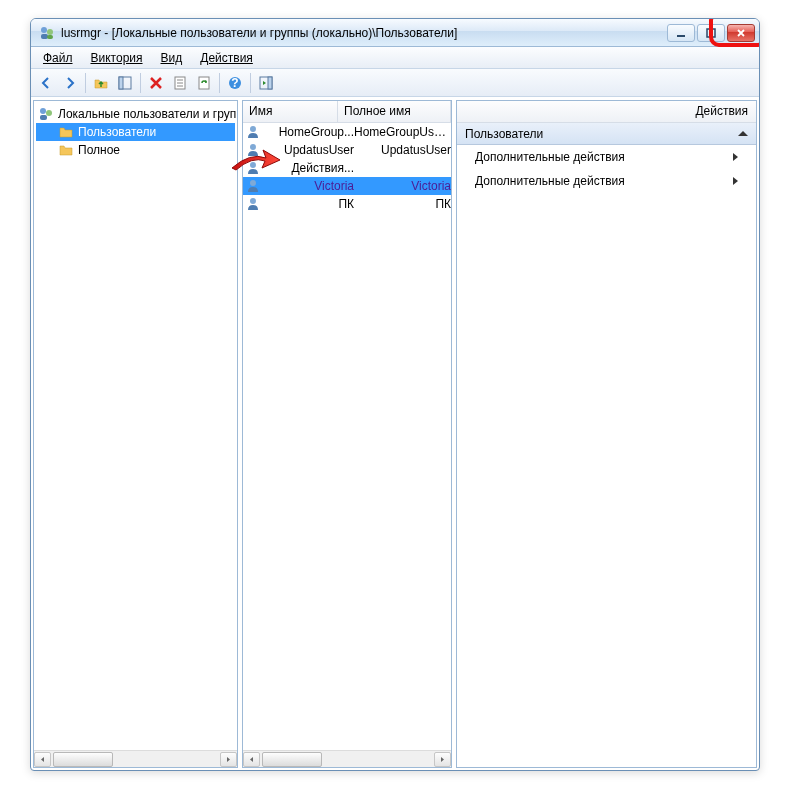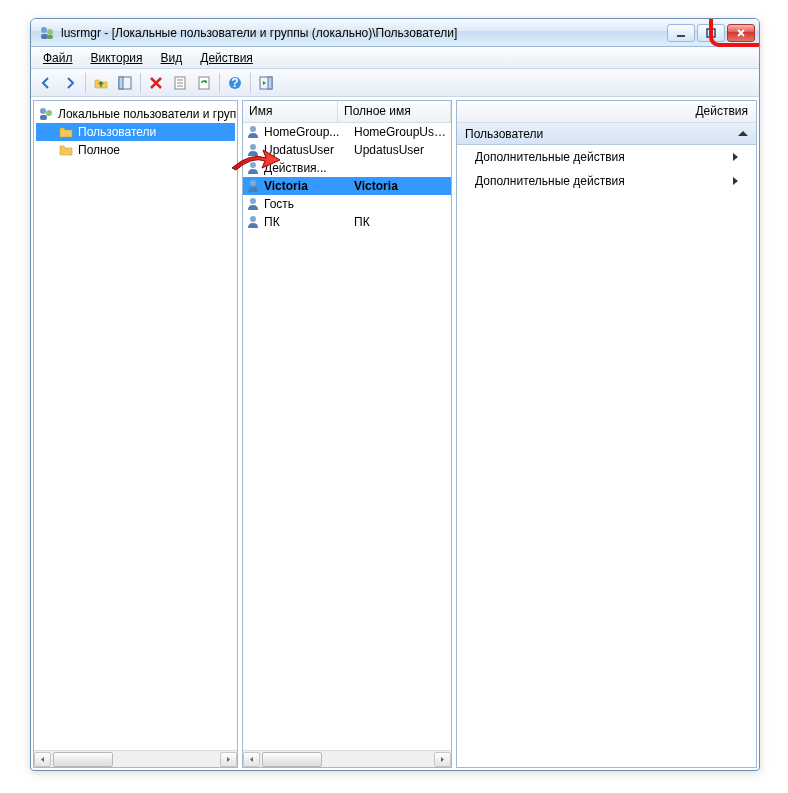--- a/index.html
+++ b/index.html
@@ -26,23 +26,23 @@
   .actions-pane { flex:1; }
   .tree { padding:4px 2px; overflow:hidden; flex:1; }
   .tree-row { display:flex; align-items:center; height:18px; padding:0 2px; white-space:nowrap; cursor:pointer; }
   .tree-row .ticon { width:16px; height:16px; margin-right:4px; flex-shrink:0; }
   .tree-row.selected { background:#3399ff; color:#fff; }
   .tree-indent { width:20px; display:inline-block; }
   .list-header { display:flex; height:22px; background:linear-gradient(#fdfdfe,#eef1f6); border-bottom:1px solid #d6dde7; }
   .list-header .col { border-right:1px solid #d6dde7; padding:3px 6px; cursor:pointer; }
   .col-name { width:95px; }
   .col-full { flex:1; }
-  .list-body { flex:1; overflow:hidden; }
+  .list-body { flex:1; overflow:hidden;text-align:right; }
   .list-row { display:flex; align-items:center; height:18px; cursor:pointer; }
-  .list-row.selected { background:#3399ff; color:#000000;font-weight:bold; }
+  .list-row.selected { background:#3399ff; color:#4c1d95; }
   .list-row .uicon { width:16px; height:16px; margin:0 3px 0 2px; flex-shrink:0; }
   .list-row .c1 { width:90px; white-space:nowrap; overflow:hidden; text-overflow:ellipsis; }
   .list-row .c2 { flex:1; white-space:nowrap; overflow:hidden; text-overflow:ellipsis; }
   .actions-header { height:22px; background:linear-gradient(#fdfdfe,#eef1f6); border-bottom:1px solid #d6dde7; padding:3px 8px; font-weight:400;text-align:right; }
   .actions-section { background:linear-gradient(#e9f0fa,#d5e3f4); border-bottom:1px solid #b6c8de; height:22px; display:flex; align-items:center; padding:0 8px; justify-content:space-between; cursor:pointer; }
   .actions-item { height:24px; display:flex; align-items:center; padding:0 18px; justify-content:space-between; cursor:pointer; }
   .chev { width:0; height:0; border-top:4px solid transparent; border-bottom:4px solid transparent; border-left:5px solid #333; }
   .tri-up { width:0; height:0; border-left:5px solid transparent; border-right:5px solid transparent; border-bottom:5px solid #333; }
   .hscroll { height:17px; background:#f0f0f0; border-top:1px solid #dcdcdc; display:flex; align-items:center; }
   .hscroll .arrow { width:17px; height:15px; background:linear-gradient(#fdfdfd,#e4e4e4); border:1px solid #c6c6c6; border-radius:2px; display:flex; align-items:center; justify-content:center; cursor:pointer; }
@@ -237,28 +237,20 @@
                 <path d="M3 14 q0 -5 5 -5 q5 0 5 5 z"></path>
               </svg></span>
             <span class="c1">Victoria</span>
             <span class="c2">Victoria</span>
           </div>
           <div class="list-row">
             <span class="uicon"><svg viewBox="0 0 16 16" class="user-icon">
                 <circle cx="8" cy="5" r="3"></circle>
                 <path d="M3 14 q0 -5 5 -5 q5 0 5 5 z"></path>
               </svg></span>
-            <span class="c1">Гость</span>
-            <span class="c2"></span>
-          </div>
-          <div class="list-row">
-            <span class="uicon"><svg viewBox="0 0 16 16" class="user-icon">
-                <circle cx="8" cy="5" r="3"></circle>
-                <path d="M3 14 q0 -5 5 -5 q5 0 5 5 z"></path>
-              </svg></span>
             <span class="c1">ПК</span>
             <span class="c2">ПК</span>
           </div>
         </div>
       <div class="hscroll">
         <div class="arrow">
             <svg width="7" height="7" viewBox="0 0 7 7">
               <path d="M5 1 L2 3.5 L5 6 z" fill="#666"></path>
             </svg>
           </div>

